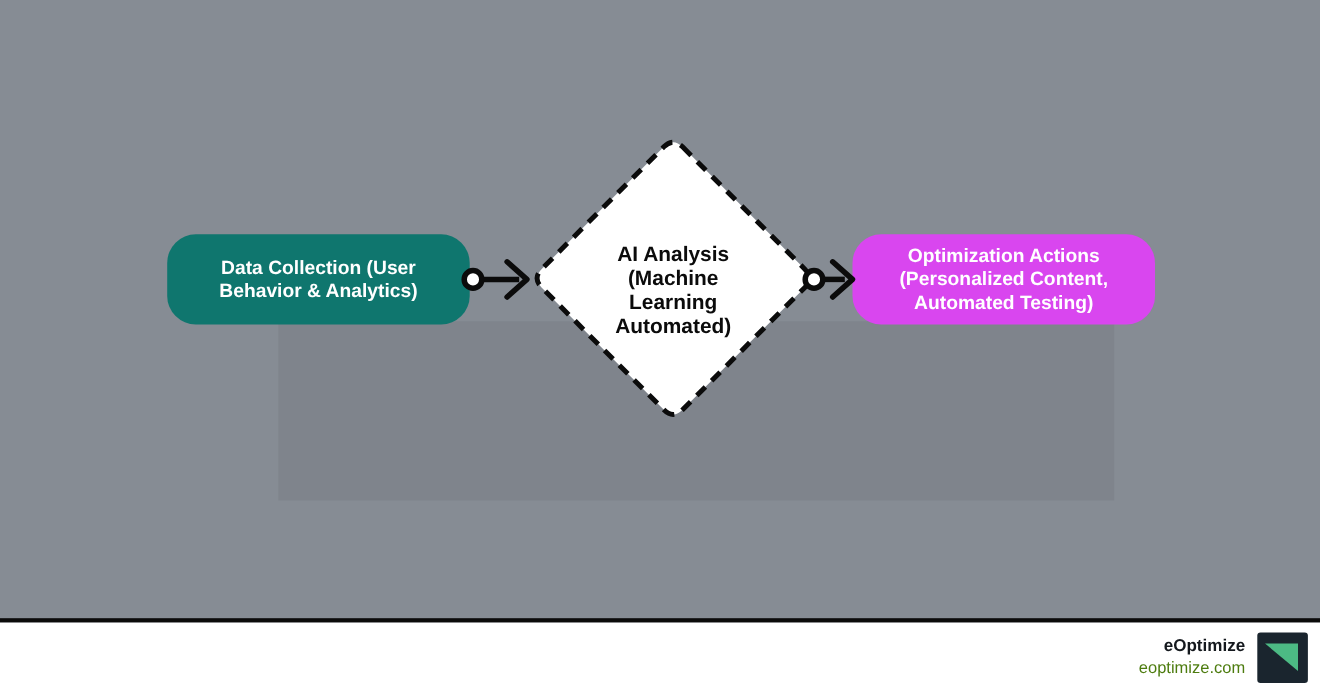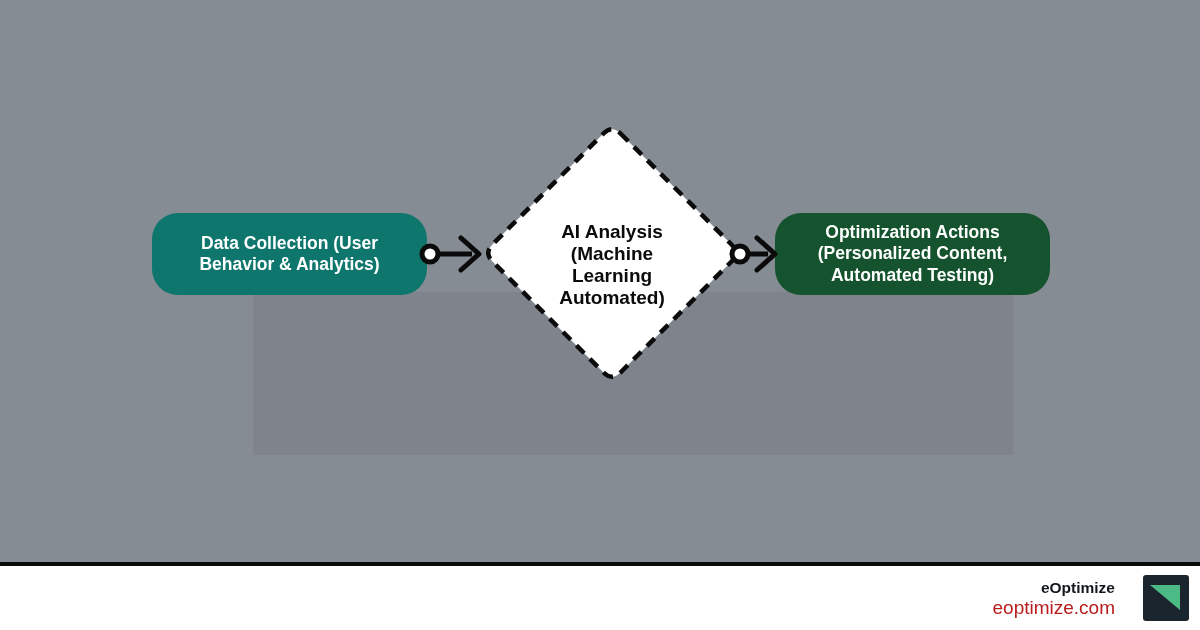--- a/index.html
+++ b/index.html
@@ -33,21 +33,21 @@
     left: 152px; top: 213px;
     width: 275px; height: 82px;
     background: #0f766e;
     border-radius: 26px;
     color: #FFFFFF;
     font-size: 17.5px;
   }
   .node-optimization {
     left: 775px; top: 213px;
     width: 275px; height: 82px;
-    background: #14532d;
+    background: #d946ef;
     border-radius: 26px;
     color: #FFFFFF;
     font-size: 17.5px;
   }
   .diagram-svg {
     position: absolute;
     left: 0; top: 0;
     width: 1200px; height: 630px;
     pointer-events: none;
   }
@@ -74,31 +74,31 @@
     width: 1200px; height: 64px;
     background: #FFFFFF;
     display: flex;
     align-items: center;
     justify-content: flex-end;
     box-sizing: border-box;
     padding-right: 11px;
   }
   .footer-text {
     text-align: right;
-    margin-right: 28px;
+    margin-right: 11px;
   }
   .footer-brand {
     font-weight: bold;
     font-size: 15.5px;
     color: #14181D;
     line-height: 18px;
   }
   .footer-site {
-    font-size: 19px;
-    color: #b91c1c;
+    font-size: 15px;
+    color: #4d7c0f;
     line-height: 18px;
     margin-top: 2px;
   }
   .footer-logo {
     width: 46px; height: 46px;
     background: #1A252E;
     border-radius: 3px;
     display: flex;
     align-items: center;
     justify-content: center;

